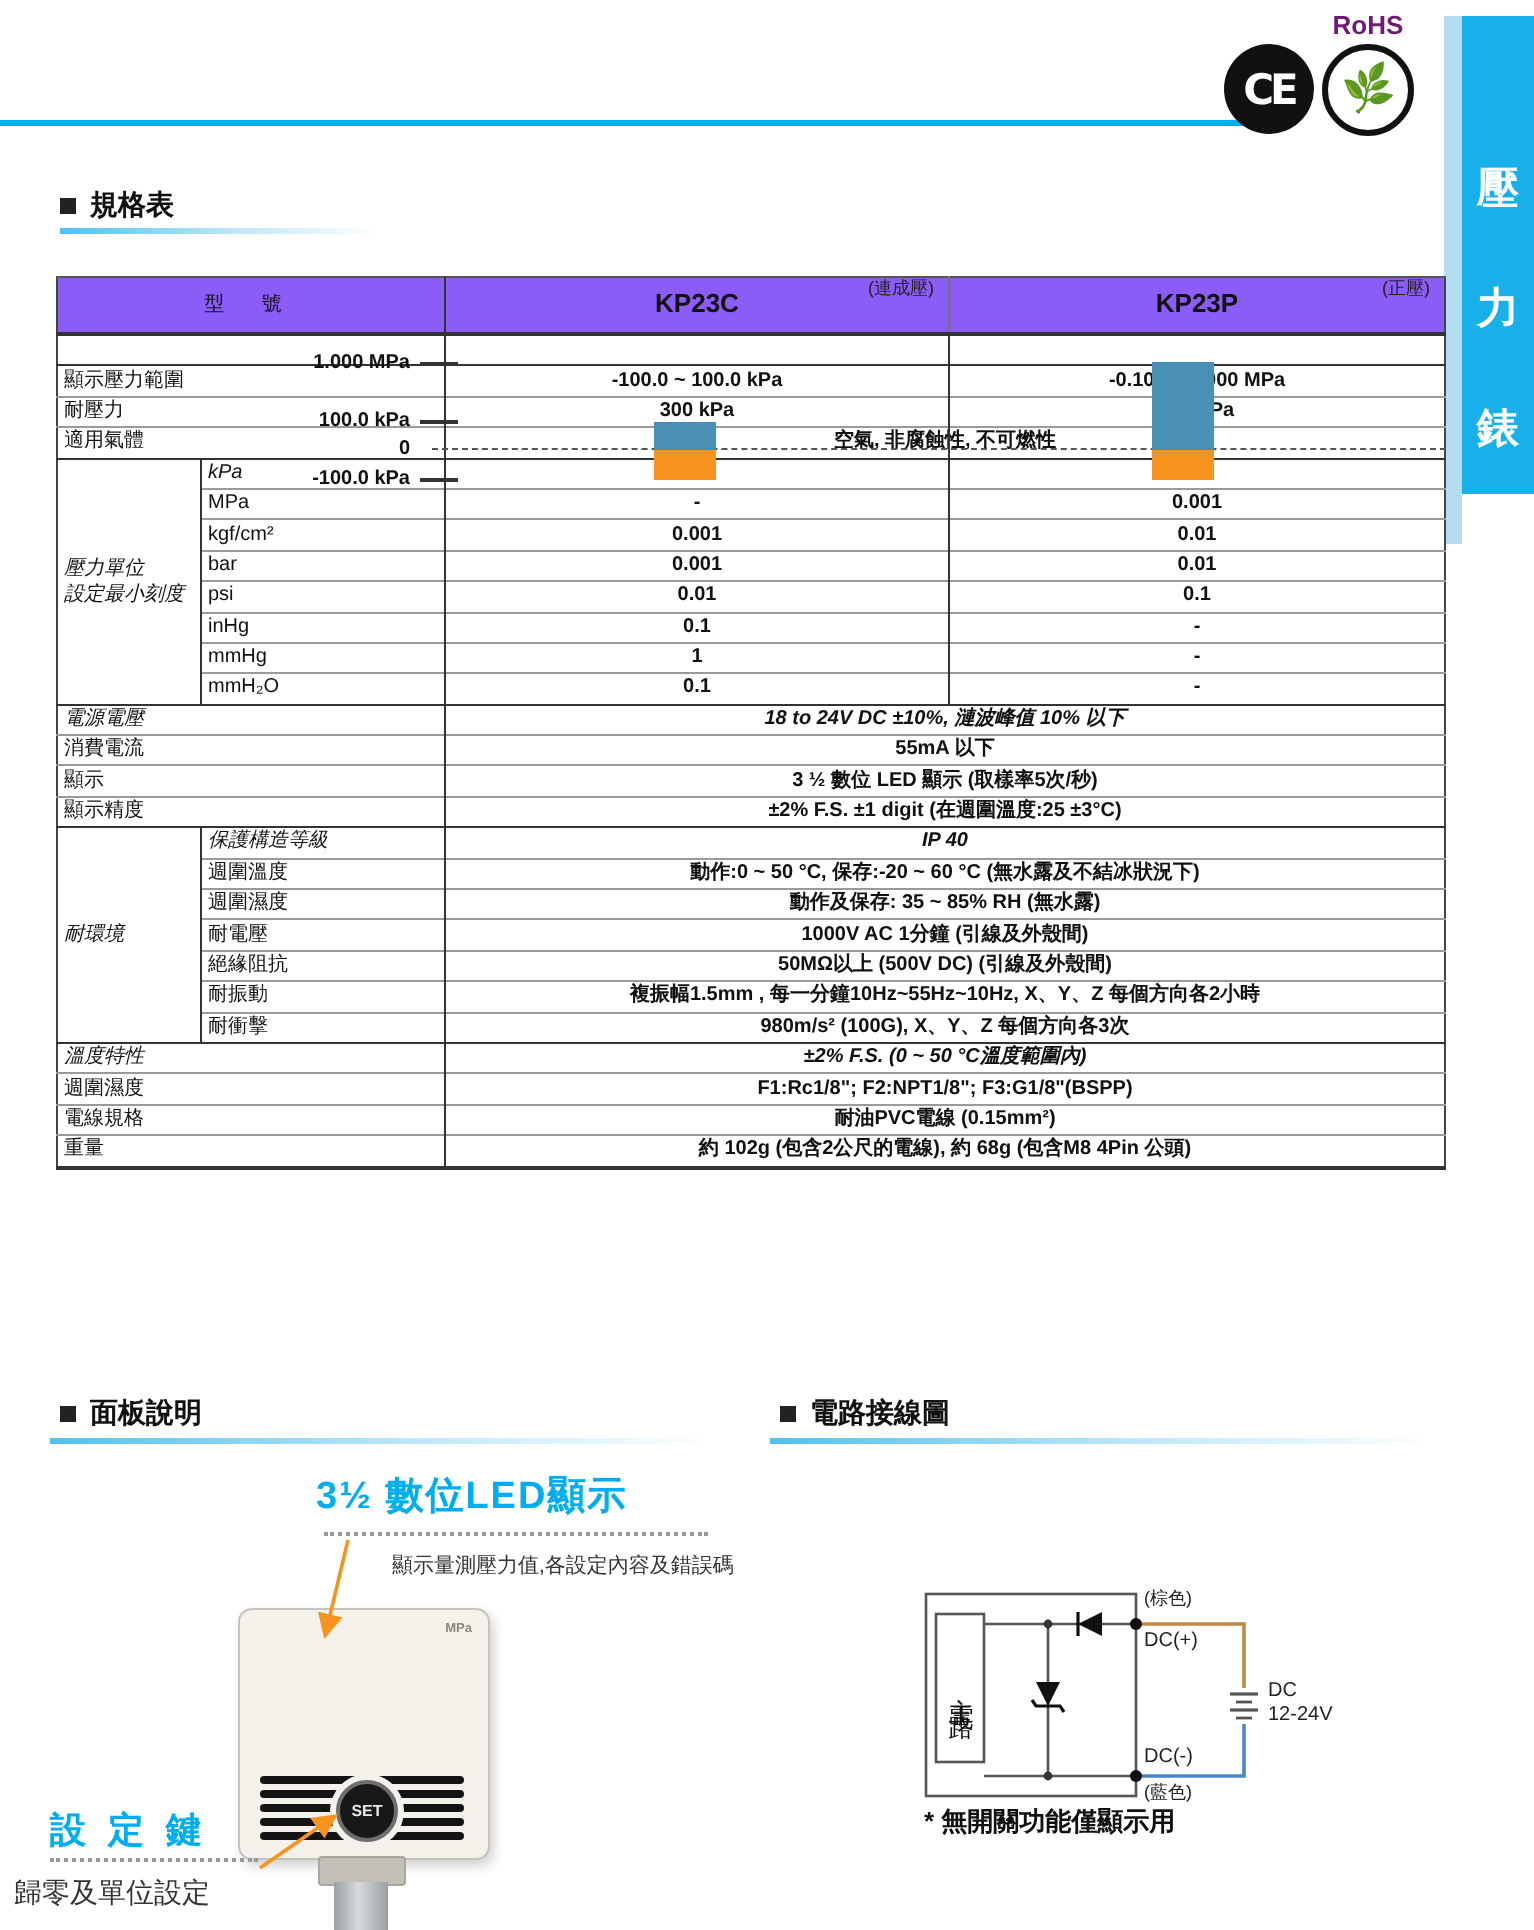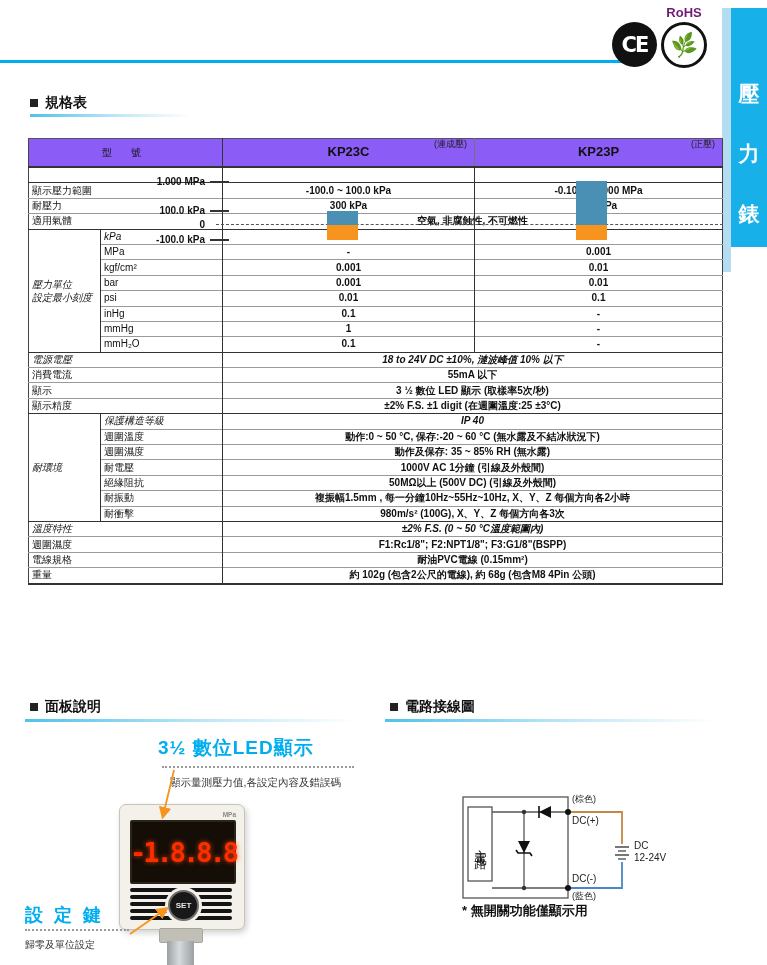--- a/index.html
+++ b/index.html
@@ -51,23 +51,23 @@
   td.gcell{border-right:1px solid #333;padding-left:5px;color:#111;}
   td.gcell div{font-size:10px;line-height:13px;}
   td.rowlabel,td.sublabel{border-right:1px solid #333;padding-left:6px;color:#111;}
   td.vc,td.vp,td.vspan{text-align:center;font-weight:bold;color:#111;}
   td.vp{border-left:1px solid #333;}
   tr.tb td{border-top:1.5px solid #333;font-style:italic;}
 
   
   .led-title{position:absolute;left:158px;top:735px;font-size:19px;font-weight:bold;color:#00aeef;letter-spacing:1px;}
   .dotted{position:absolute;border-top:2px dotted #9a9a9a;}
-  .led-desc{position:absolute;left:170px;top:776px;font-size:10.5px;color:#333;}
+  .led-desc{position:absolute;left:170px;top:776px;font-size:10.5px;color:#333;padding-left:26px;}
   .setkey-title{position:absolute;left:25px;top:903px;font-size:18px;font-weight:bold;color:#00aeef;letter-spacing:3px;}
-  .setkey-desc{position:absolute;left:25px;top:938px;font-size:10px;color:#333;}
+  .setkey-desc{position:absolute;left:7px;top:938px;font-size:14px;color:#333;}
 
   .device{position:absolute;left:115px;top:800px;width:130px;height:165px;}
   .dev-body{position:absolute;left:4px;top:4px;width:124px;height:124px;background:#f3f1ea;
             border:1px solid #c6c3ba;border-radius:7px;box-shadow:2px 3px 6px rgba(0,0,0,0.18);}
   .dev-unit{position:absolute;right:8px;top:6px;font-size:6.5px;color:#8a887d;font-weight:bold;}
   .dev-display{position:absolute;left:10px;top:15px;width:102px;height:60px;background:#140e06;
                border:2px solid #2a241a;border-radius:2px;display:flex;align-items:center;justify-content:center;}
   .dev-digits{font-family:"DejaVu Sans Mono",monospace;font-weight:bold;font-size:27px;color:#ff2c00;
               letter-spacing:-3px;text-shadow:0 0 5px rgba(255,70,0,.85);}
   .dev-stripes{position:absolute;left:10px;top:83px;width:102px;height:38px;}
@@ -283,23 +283,20 @@
   </div>
   <div class="grad-rule" style="left:25px;top:719px;width:332px;"></div>
 
   <div class="led-title">3½ 數位LED顯示</div>
   <div class="dotted" style="left:162px;top:766px;width:192px;"></div>
   <div class="led-desc">顯示量測壓力值,各設定內容及錯誤碼</div>
 
   <div class="device">
     <div class="dev-body">
       <div class="dev-unit">MPa</div>
-      <div class="dev-display">
-        <span class="dev-digits">-1.8.8.8</span>
-      </div>
       <div class="dev-stripes">
         <div class="stripe" style="top:0px"></div>
         <div class="stripe" style="top:7px"></div>
         <div class="stripe" style="top:14px"></div>
         <div class="stripe" style="top:21px"></div>
         <div class="stripe" style="top:28px"></div>
         <div class="set-btn">SET</div>
       </div>
     </div>
     <div class="dev-port"></div>

